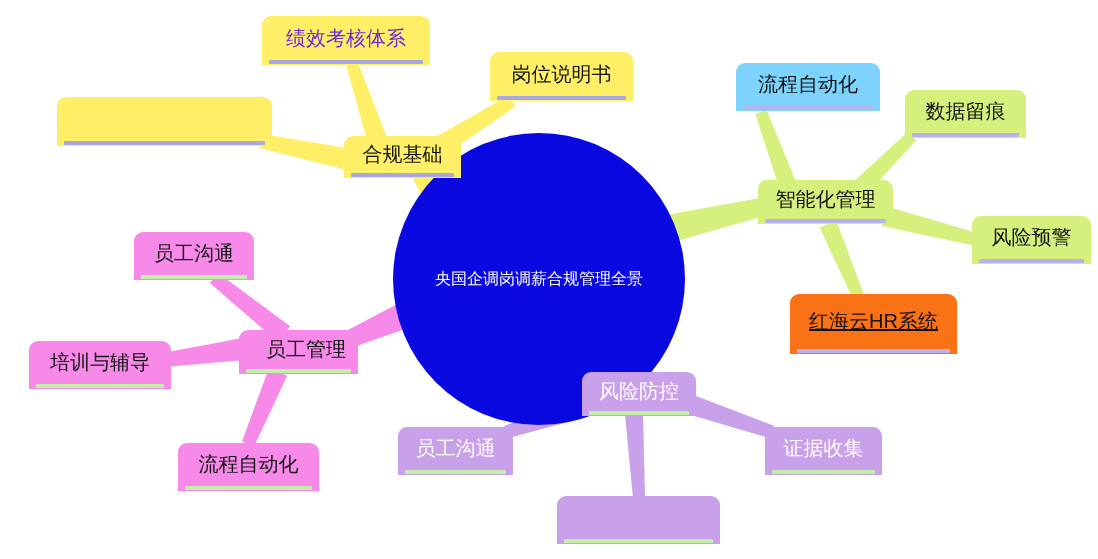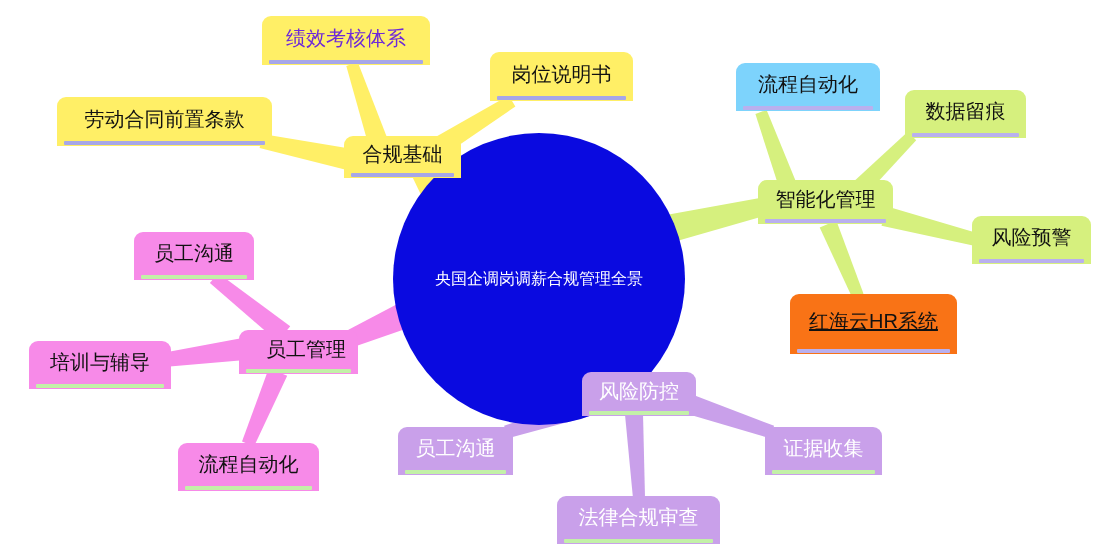--- a/index.html
+++ b/index.html
@@ -108,21 +108,20 @@
       <div class="node rect" style="left: 262px; top: 16px; width: 168px; height: 49px; background: rgb(255, 239, 102); color: #6d28d9;">
         <span class="underbar" style="background: rgb(167, 167, 232);"></span>
         <span class="label">绩效考核体系</span>
       </div>
       <div class="node rect" style="left: 490px; top: 52px; width: 143px; height: 49px; background: rgb(255, 239, 102); color: rgb(17, 17, 17);">
         <span class="underbar" style="background: rgb(167, 167, 232);"></span>
         <span class="label">岗位说明书</span>
       </div>
       <div class="node rect" style="left: 57px; top: 97px; width: 215px; height: 49px; background: rgb(255, 239, 102); color: rgb(17, 17, 17);">
         <span class="underbar" style="background: rgb(167, 167, 232);"></span>
-        <span class="label">劳动合同前置条款</span>
       </div>
       <div class="node rect" style="left: 758px; top: 180px; width: 135px; height: 44px; background: rgb(214, 240, 126); color: rgb(17, 17, 17);">
         <span class="underbar" style="background: rgb(185, 176, 238);"></span>
         <span class="label">智能化管理</span>
       </div>
       <div class="node rect" style="left: 700px; top: 63px; width: 144px; height: 48px; background: #7dd3fc; color: rgb(17, 17, 17); margin-left: 36px;">
         <span class="underbar" style="background: rgb(185, 176, 238);"></span>
         <span class="label">流程自动化</span>
       </div>
       <div class="node rect" style="left: 905px; top: 90px; width: 121px; height: 48px; background: rgb(214, 240, 126); color: rgb(17, 17, 17);">
@@ -156,20 +155,19 @@
       <div class="node rect" style="left: 582px; top: 372px; width: 114px; height: 44px; background: rgb(201, 160, 234); color: rgb(255, 255, 255); justify-content: center;">
         <span class="underbar" style="background: rgb(195, 240, 168);"></span>
         <span class="label">风险防控</span>
       </div>
       <div class="node rect" style="left: 398px; top: 427px; width: 115px; height: 48px; background: rgb(201, 160, 234); color: rgb(255, 255, 255);">
         <span class="underbar" style="background: rgb(195, 240, 168);"></span>
         <span class="label">员工沟通</span>
       </div>
       <div class="node rect" style="left: 557px; top: 496px; width: 163px; height: 48px; background: rgb(201, 160, 234); color: rgb(255, 255, 255);">
         <span class="underbar" style="background: rgb(195, 240, 168);"></span>
-        <span class="label">法律合规审查</span>
       </div>
       <div class="node rect" style="left: 765px; top: 427px; width: 117px; height: 48px; background: rgb(201, 160, 234); color: rgb(255, 255, 255);">
         <span class="underbar" style="background: rgb(195, 240, 168);"></span>
         <span class="label">证据收集</span>
       </div>
     </div>
 </div>
 
 </body></html>

